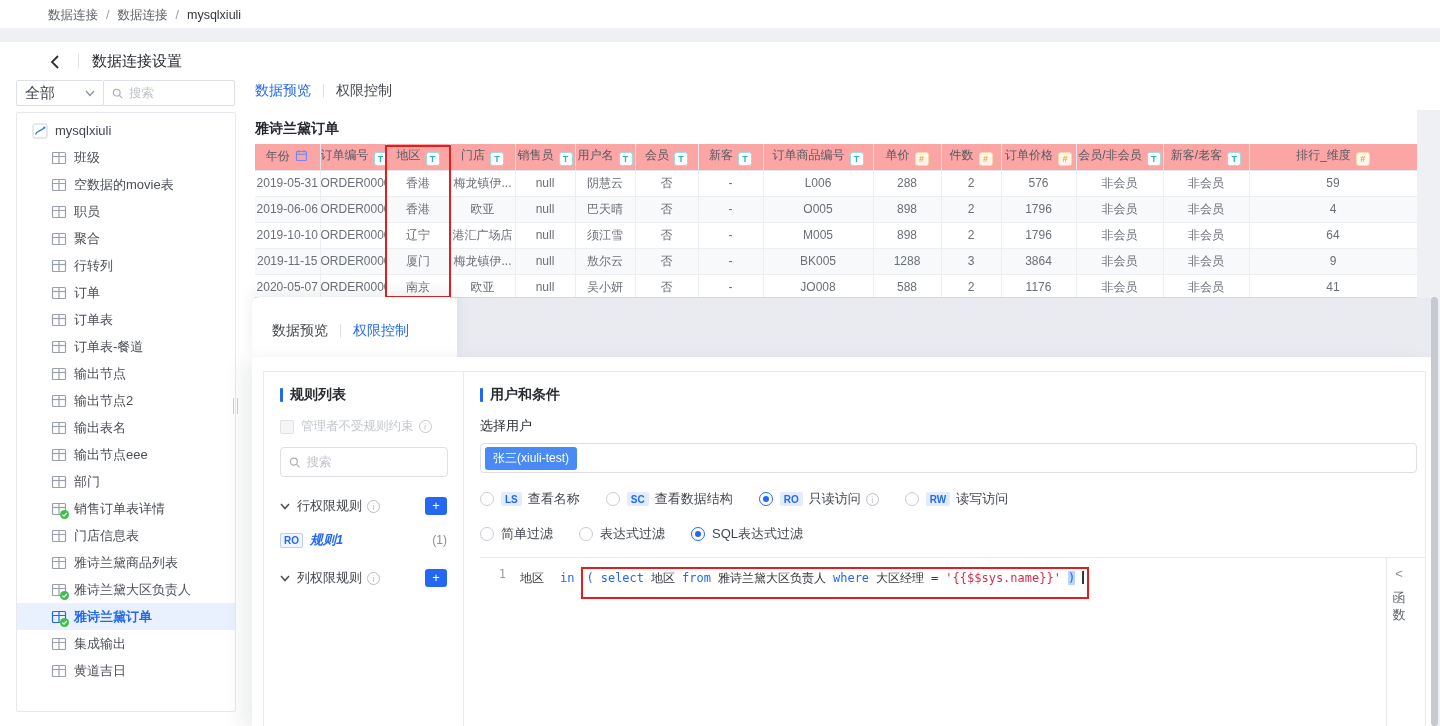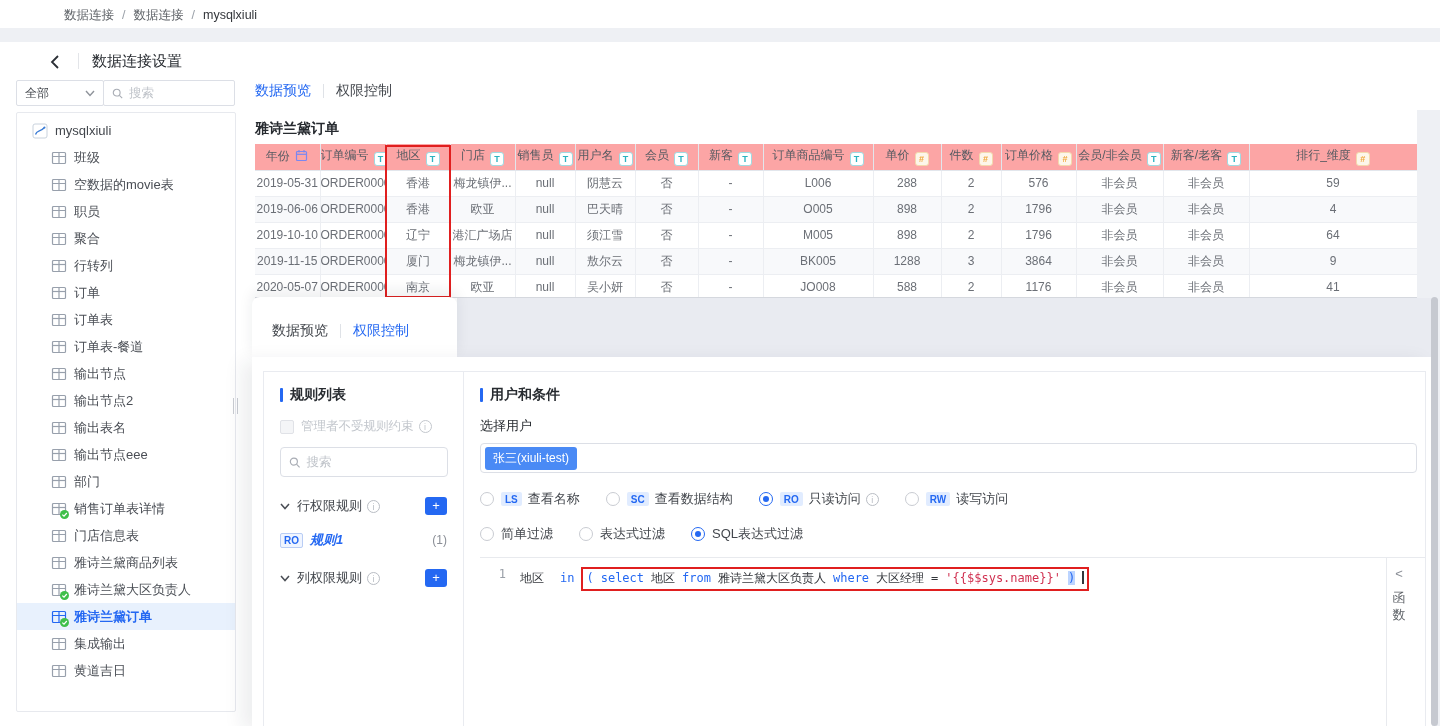--- a/index.html
+++ b/index.html
@@ -2,36 +2,36 @@
 <html><head>
 <meta charset="utf-8">
 <style>
   * { margin:0; padding:0; box-sizing:border-box; }
   html,body { width:1440px; height:726px; overflow:hidden; background:#fff;
     font-family:"Liberation Sans","DejaVu Sans",sans-serif; color:#43474d; }
   .abs { position:absolute; }
   body { position:relative; }
 
   
-  .breadcrumb-bar { left:16px; top:0; width:1340px; height:28px; background:#fff; }
+  .breadcrumb-bar { left:0; top:0; width:1340px; height:28px; background:#fff; }
   .breadcrumb { position:absolute; left:48px; top:7px; font-size:12.5px; color:#5f6368; }
   .breadcrumb .seg { cursor:pointer; }
   .breadcrumb .seg:last-child { color:#33363b; }
   .breadcrumb .sep { margin:0 8px; color:#9aa0a8; }
   .gray-band { left:0; top:28px; width:1440px; height:14px; background:#eef0f4; }
 
   
   .back-btn { left:46px; top:52px; width:20px; height:20px; cursor:pointer; }
   .hdr-divider { left:78px; top:53px; width:1px; height:16px; background:#e3e5e9; }
   .page-title { left:92px; top:52px; font-size:15px; color:#272b30; font-weight:500; }
 
   
   .type-select { left:16px; top:80px; width:88px; height:26px; border:1px solid #dcdfe6;
     border-radius:2px; display:flex; align-items:center; padding:0 8px; cursor:pointer; background:#fff; }
-  .type-select .val { flex:1; font-size:12px; color:#43474d; }
+  .type-select .val { flex:1; font-size:15px; color:#43474d; }
   .side-search { left:103px; top:80px; width:132px; height:26px; border:1px solid #dcdfe6;
     border-radius:2px; display:flex; align-items:center; padding:0 8px; background:#fff; }
   .side-search input, .panel-search input { border:none; outline:none; width:100%; font-size:12.5px;
     color:#43474d; margin-left:6px; background:transparent; font-family:inherit; }
   .side-search input::placeholder, .panel-search input::placeholder { color:#bfc3c9; }
 
   
   .sidebar-box { left:16px; top:112px; width:220px; height:600px; border:1px solid #e7e9ee;
     border-radius:2px; background:#fff; overflow:hidden; padding-top:4px; }
   .side-item { height:27px; display:flex; align-items:center; padding-left:34px; font-size:13px;
@@ -114,21 +114,21 @@
     font-family:"DejaVu Sans Mono","Liberation Mono",monospace; font-size:12px; }
   .sql-line { display:flex; align-items:flex-start; padding-top:9px; }
   .sql-gutter { width:26px; text-align:right; color:#9aa0a8; margin-right:14px; flex:0 0 26px; }
   .tok { margin-right:7px; }
   .tok.keyword { color:#2468f2; }
   .tok.plain { color:#33363b; }
   .tok.string { color:#d03050; }
   .tok.paren { color:#2468f2; }
   .tok.paren-match { color:#2468f2; background:#bcd4ff; }
   .tok.lead0 { margin-right:16px; }
-  .sql-redbox { display:inline-block; border:2px solid #e01f1f; padding:1px 3px 2px 3px; margin-right:4px;text-align:right; }
+  .sql-redbox { display:inline-block; border:2px solid #e01f1f; padding:1px 3px 10px 3px; margin-right:4px;text-align:right; }
   .code-caret { display:inline-block; width:1.5px; height:13px; background:#33363b; vertical-align:-2px; }
   .fn-strip { position:absolute; right:14px; top:0; width:25px; height:100%;
     border-left:1px solid #e8eaee; display:flex; flex-direction:column; align-items:center;
     padding-top:8px; cursor:pointer; font-family:"Liberation Sans",sans-serif; }
   .fn-strip .chev { color:#8a8e96; font-size:13px; }
   .fn-strip .fn-label { margin-top:8px; color:#5f6368; font-size:13px; width:14px; line-height:17px; text-align:center; }
   svg { display:block; }
 </style>
 </head>
 <body>

